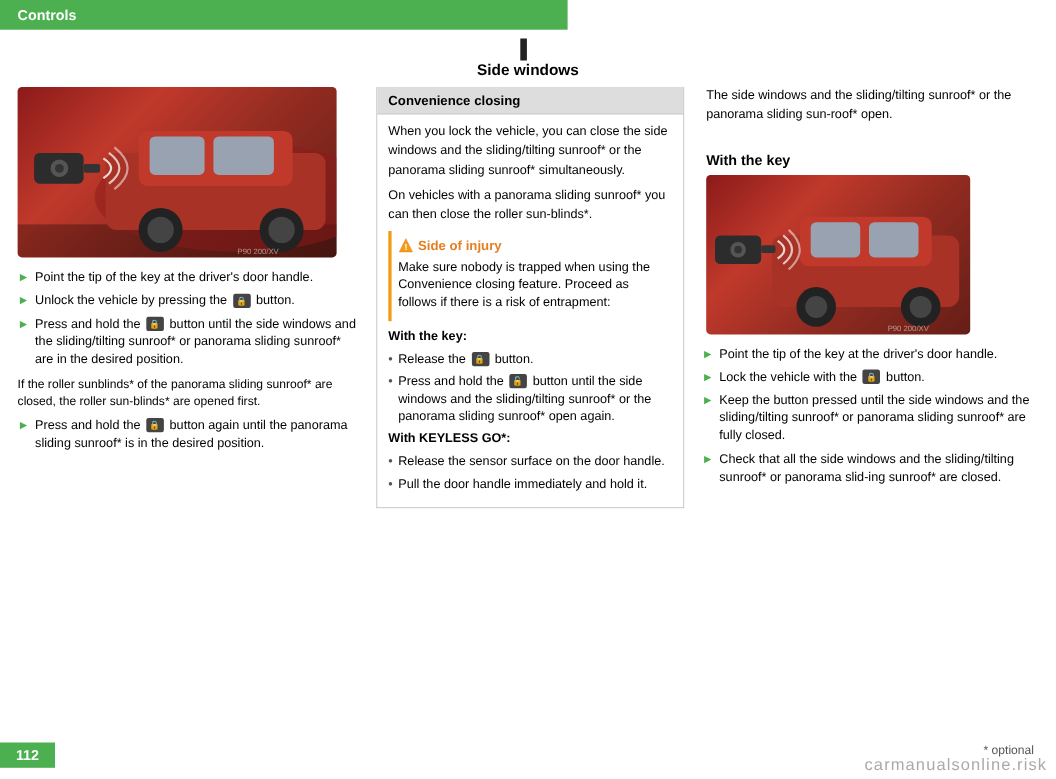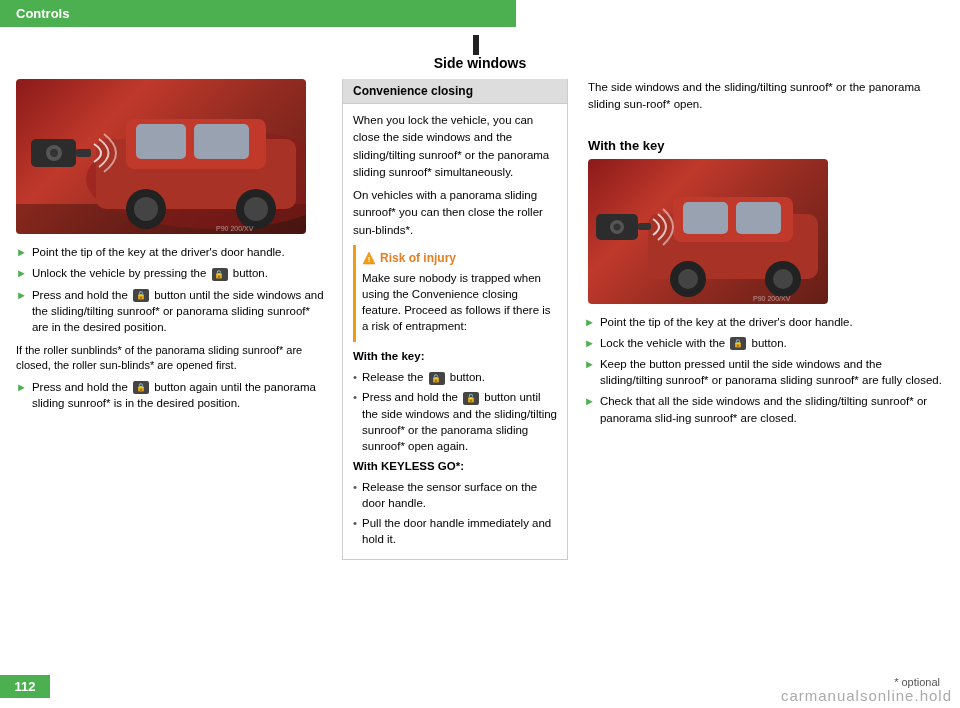--- a/index.html
+++ b/index.html
@@ -108,21 +108,21 @@
     }
 
     .italic-note {
       font-size: 11px;
       margin: 5px 0;
       line-height: 1.4;
     }
 
     
     .middle-col {
-      width: 226px;
+      width: 280px;
       flex-shrink: 0;
     }
 
     
     .convenience-box {
       border: 1px solid #ccc;
       border-top: none;
       margin-bottom: 10px;
     }
     .convenience-header {
@@ -328,21 +328,21 @@
       <div class="convenience-body">
         <p>When you lock the vehicle, you can close the side windows and the sliding/tilting sunroof* or the panorama sliding sunroof* simultaneously.</p>
         <p>On vehicles with a panorama sliding sunroof* you can then close the roller sun-blinds*.</p>
 
         <div class="risk-box">
           <div class="risk-title">
             <svg class="warning-triangle" viewBox="0 0 14 14" xmlns="http://www.w3.org/2000/svg">
               <polygon points="7,1 13,13 1,13" fill="#f39c12" stroke="#e67e22" stroke-width="0.5"></polygon>
               <text x="7" y="11" text-anchor="middle" font-size="8" font-weight="bold" fill="#fff">!</text>
             </svg>
-            <span>Risk of injury</span>
+            <span>Side of injury</span>
           </div>
           <p style="font-size:11.5px;line-height:1.4;margin-bottom:4px;">Make sure nobody is trapped when using the Convenience closing feature. Proceed as follows if there is a risk of entrapment:</p>
         </div>
 
         <p style="font-size:11.5px;font-weight:bold;margin:4px 0 2px;">With the key:</p>
         <ul class="dot-list">
           <li>
             <span class="dot-bullet">•</span>
             <span>Release the <span class="key-btn-icon">🔒</span> button.</span>
           </li>
@@ -417,13 +417,13 @@
       </li>
     </ul>
   </div>
 
 </div>
 
 <div class="page-number">112</div>
 
 <div class="optional-note">* optional</div>
 
-<div class="watermark">carmanualsonline.hold</div>
+<div class="watermark">carmanualsonline.risk</div>
 
 </body></html>

